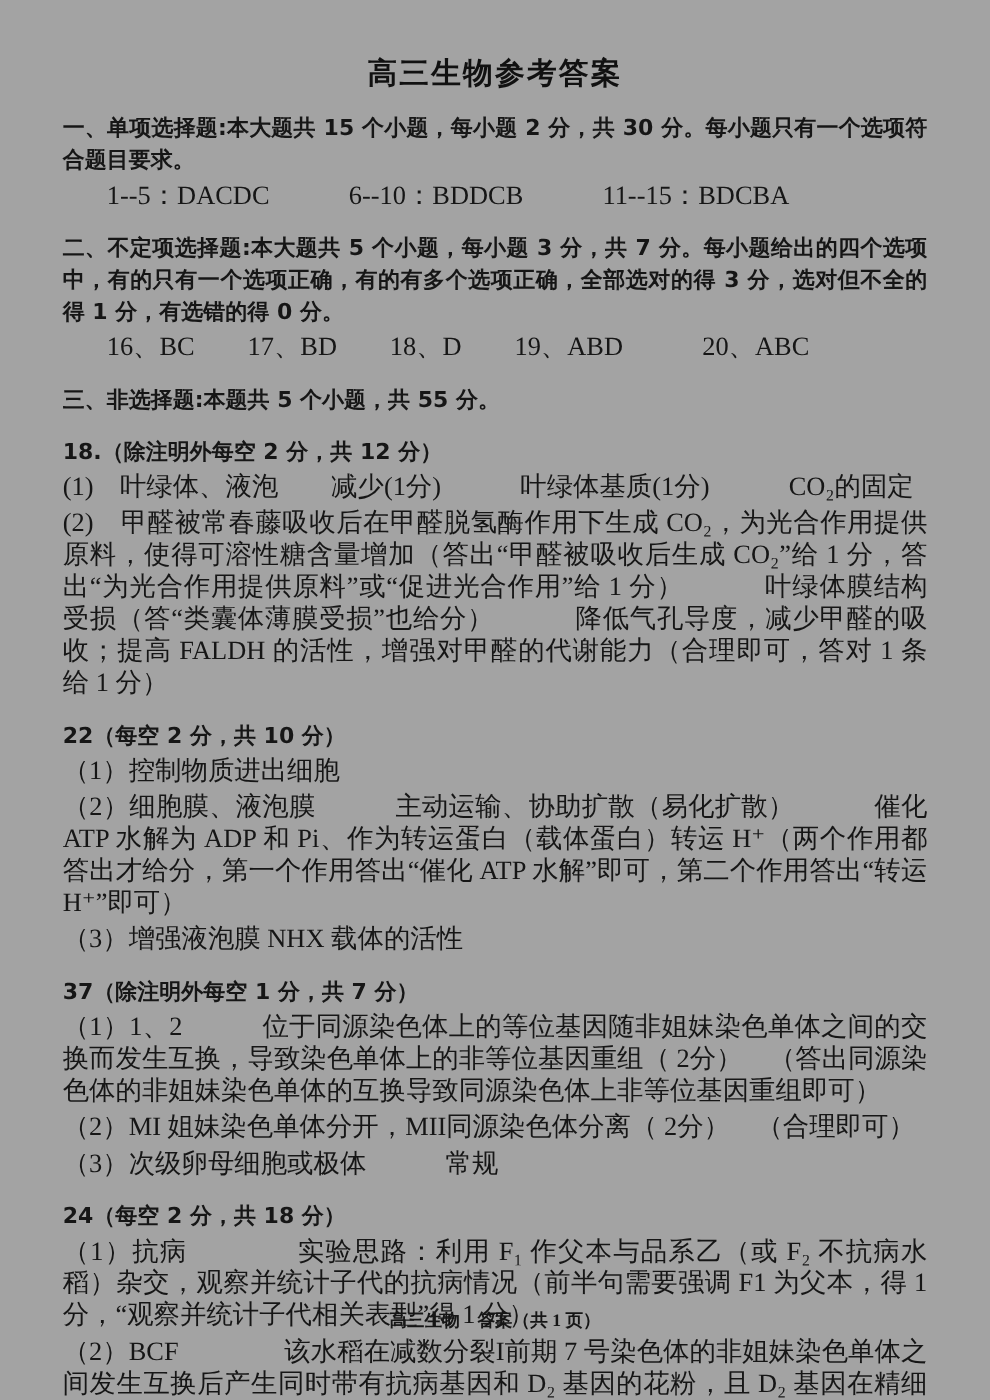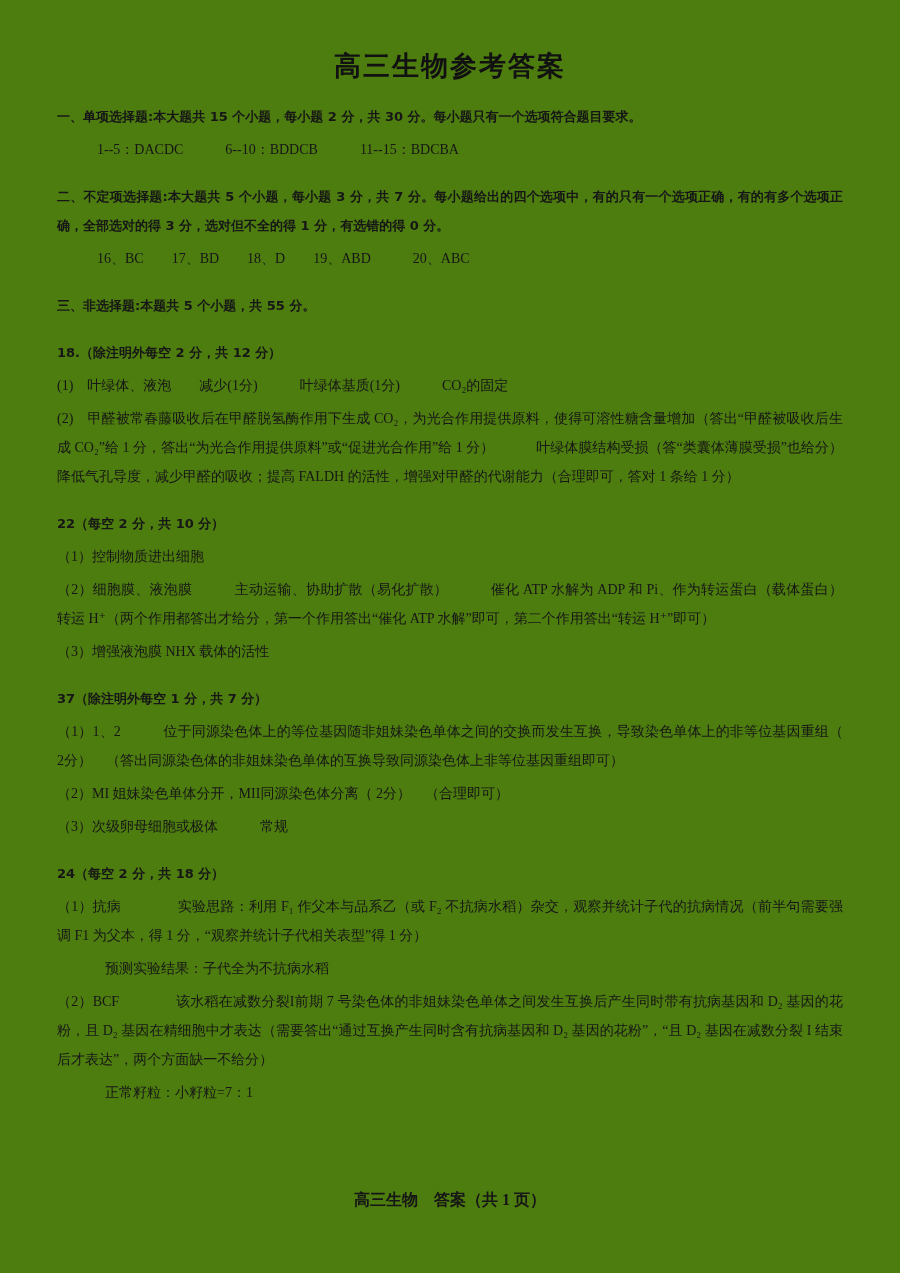--- a/index.html
+++ b/index.html
@@ -5,47 +5,47 @@
   html, body {
     margin: 0;
     padding: 0;
     background: #ffffff;
   }
   .page {
     position: relative;
     width: 900px;
     height: 1273px;
     margin: 0 auto;
-    background: #4d7c0f;
+    background: #a3a3a3;
     box-sizing: border-box;
     padding: 48px 57px 0 57px;
     overflow: hidden;
     font-family: "Liberation Serif", "DejaVu Serif", serif;
     color: #161616;
   }
   .doc-title {
     margin: 0 0 18px 0;
     text-align: center;
     font-family: "DejaVu Sans", "Liberation Sans", sans-serif;
     font-weight: bold;
     font-size: 27px;
     letter-spacing: 2px;
     color: #111111;
   }
   p {
     margin: 0 0 4px 0;
-    font-size: 14px;
+    font-size: 24px;
     line-height: 29px;
     text-align: justify;
     white-space: pre-wrap;
   }
   .heading {
     font-family: "DejaVu Sans", "Liberation Sans", sans-serif;
     font-weight: bold;
-    font-size: 13px;
+    font-size: 20px;
     margin-top: 18px;
   }
   .answers {
     padding-left: 40px;
     margin-top: 4px;
     margin-bottom: 6px;
   }
   .indent {
     padding-left: 48px;
   }
@@ -84,19 +84,18 @@
   <p class="body">（2）细胞膜、液泡膜　　　主动运输、协助扩散（易化扩散）　　　催化 ATP 水解为 ADP 和 Pi、作为转运蛋白（载体蛋白）转运 H⁺（两个作用都答出才给分，第一个作用答出“催化 ATP 水解”即可，第二个作用答出“转运 H⁺”即可）</p>
   <p class="body">（3）增强液泡膜 NHX 载体的活性</p>
 
   <p class="heading">37（除注明外每空 1 分，共 7 分）</p>
   <p class="body">（1）1、2　　　位于同源染色体上的等位基因随非姐妹染色单体之间的交换而发生互换，导致染色单体上的非等位基因重组（ 2分）　（答出同源染色体的非姐妹染色单体的互换导致同源染色体上非等位基因重组即可）</p>
   <p class="body">（2）MI 姐妹染色单体分开，MII同源染色体分离（ 2分）　（合理即可）</p>
   <p class="body">（3）次级卵母细胞或极体　　　常规</p>
 
   <p class="heading">24（每空 2 分，共 18 分）</p>
   <p class="body">（1）抗病　　　　实验思路：利用 F₁ 作父本与品系乙（或 F₂ 不抗病水稻）杂交，观察并统计子代的抗病情况（前半句需要强调 F1 为父本，得 1 分，“观察并统计子代相关表型”得 1 分）</p>
-  <p class="indent">预测实验结果：子代全为不抗病水稻</p>
   <p class="body">（2）BCF　　　　该水稻在减数分裂I前期 7 号染色体的非姐妹染色单体之间发生互换后产生同时带有抗病基因和 D₂ 基因的花粉，且 D₂ 基因在精细胞中才表达（需要答出“通过互换产生同时含有抗病基因和 D₂ 基因的花粉”，“且 D₂ 基因在减数分裂 I 结束后才表达”，两个方面缺一不给分）</p>
   <p class="indent">正常籽粒：小籽粒=7：1</p>
 
   <div class="page-footer">高三生物　答案（共 1 页）</div>
 
 </div>
 
 </body></html>

